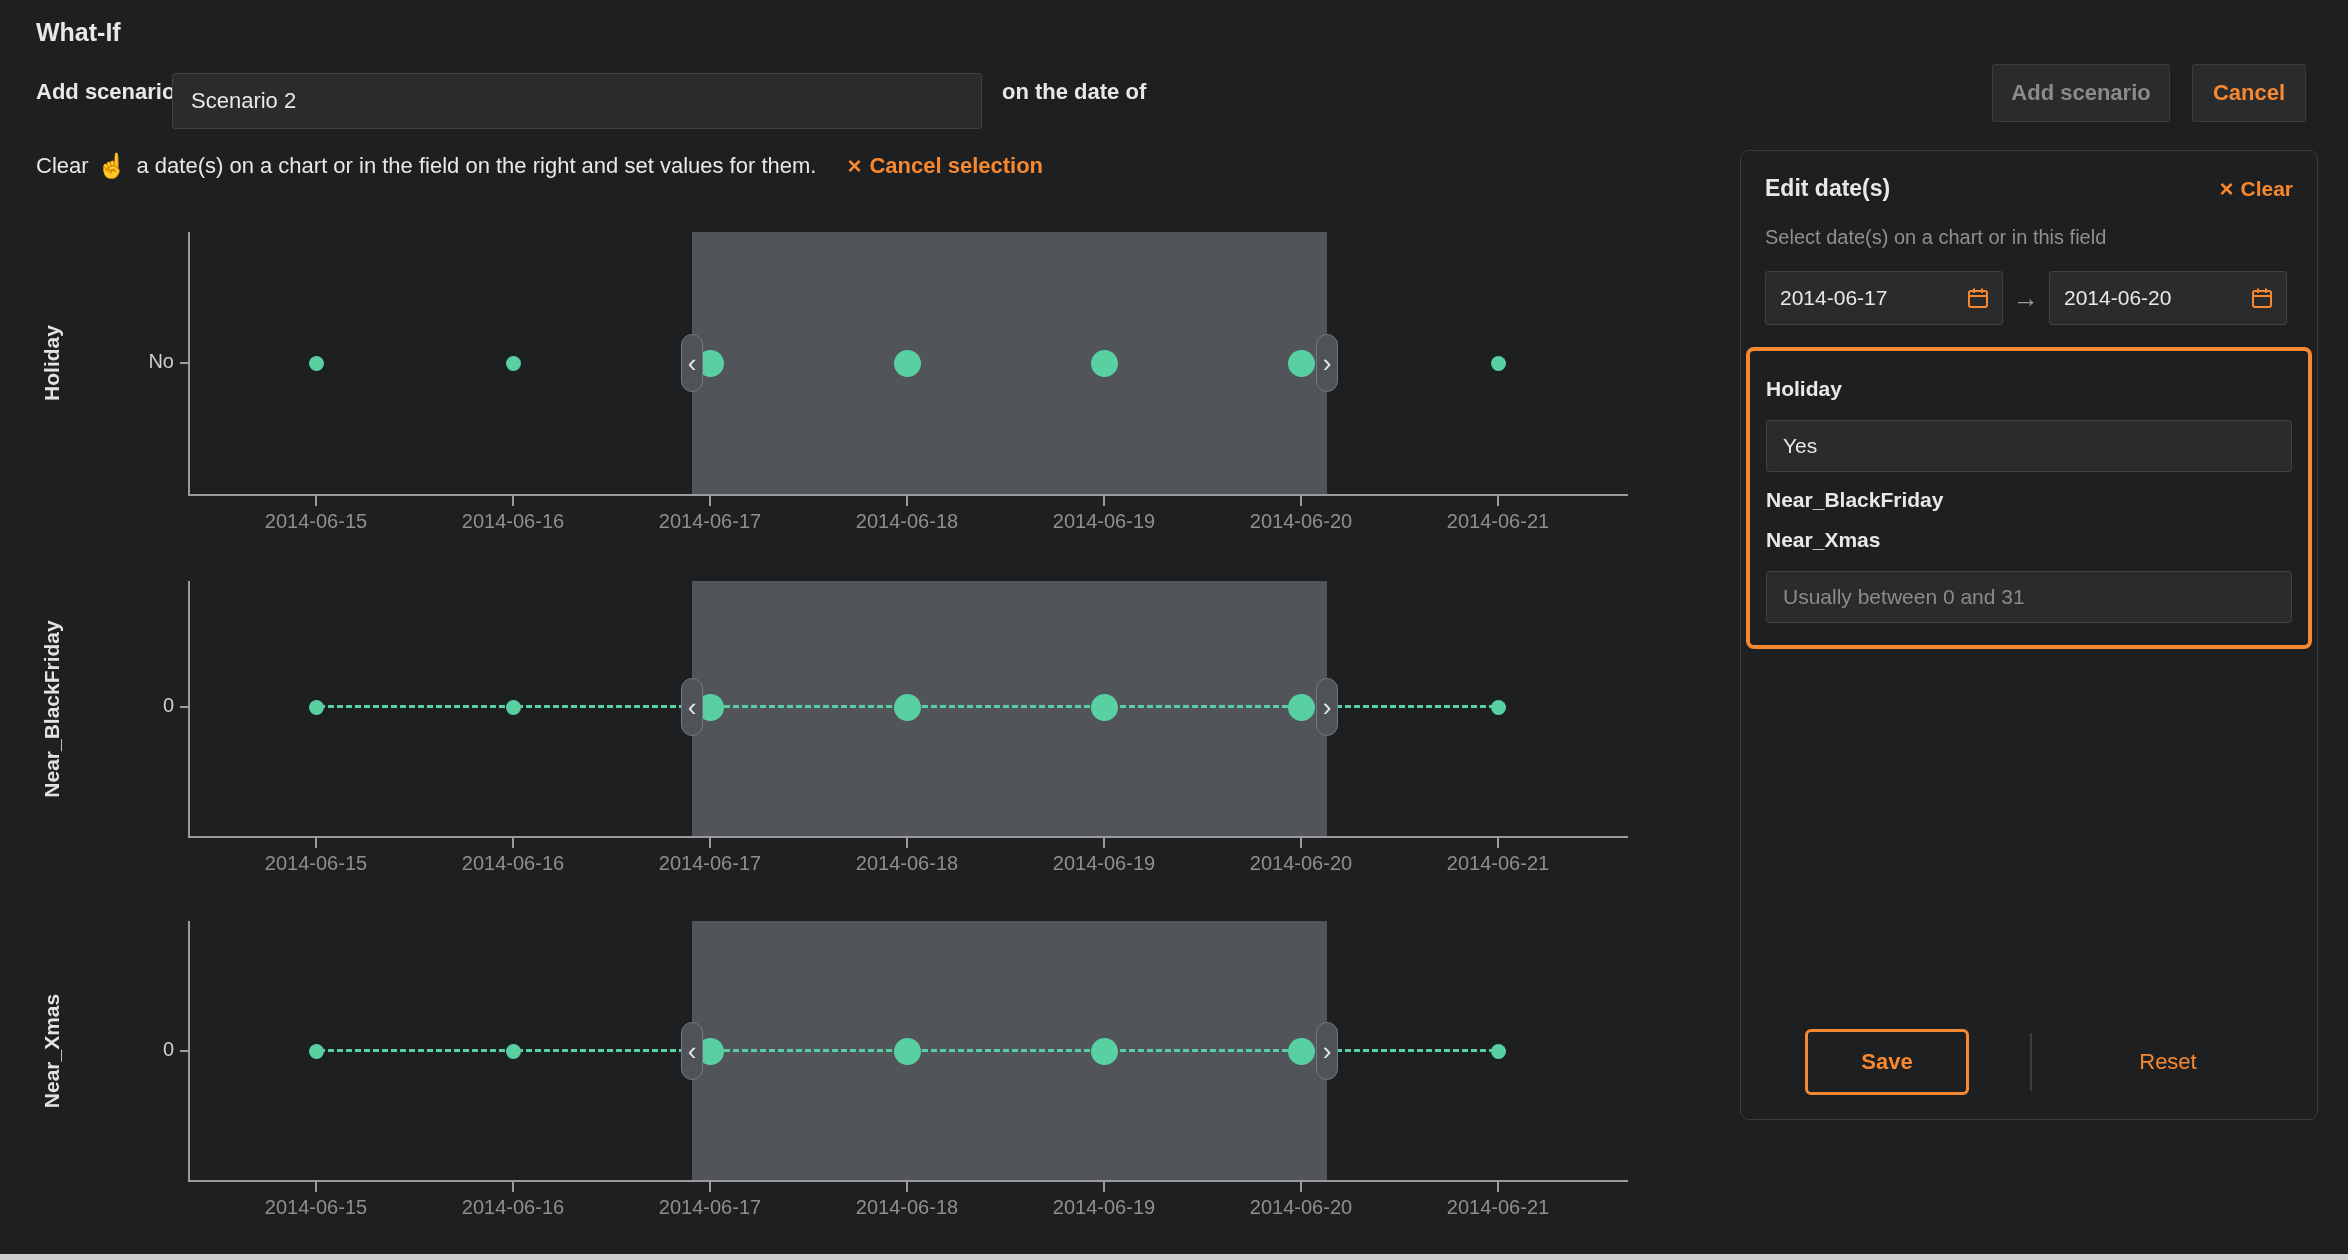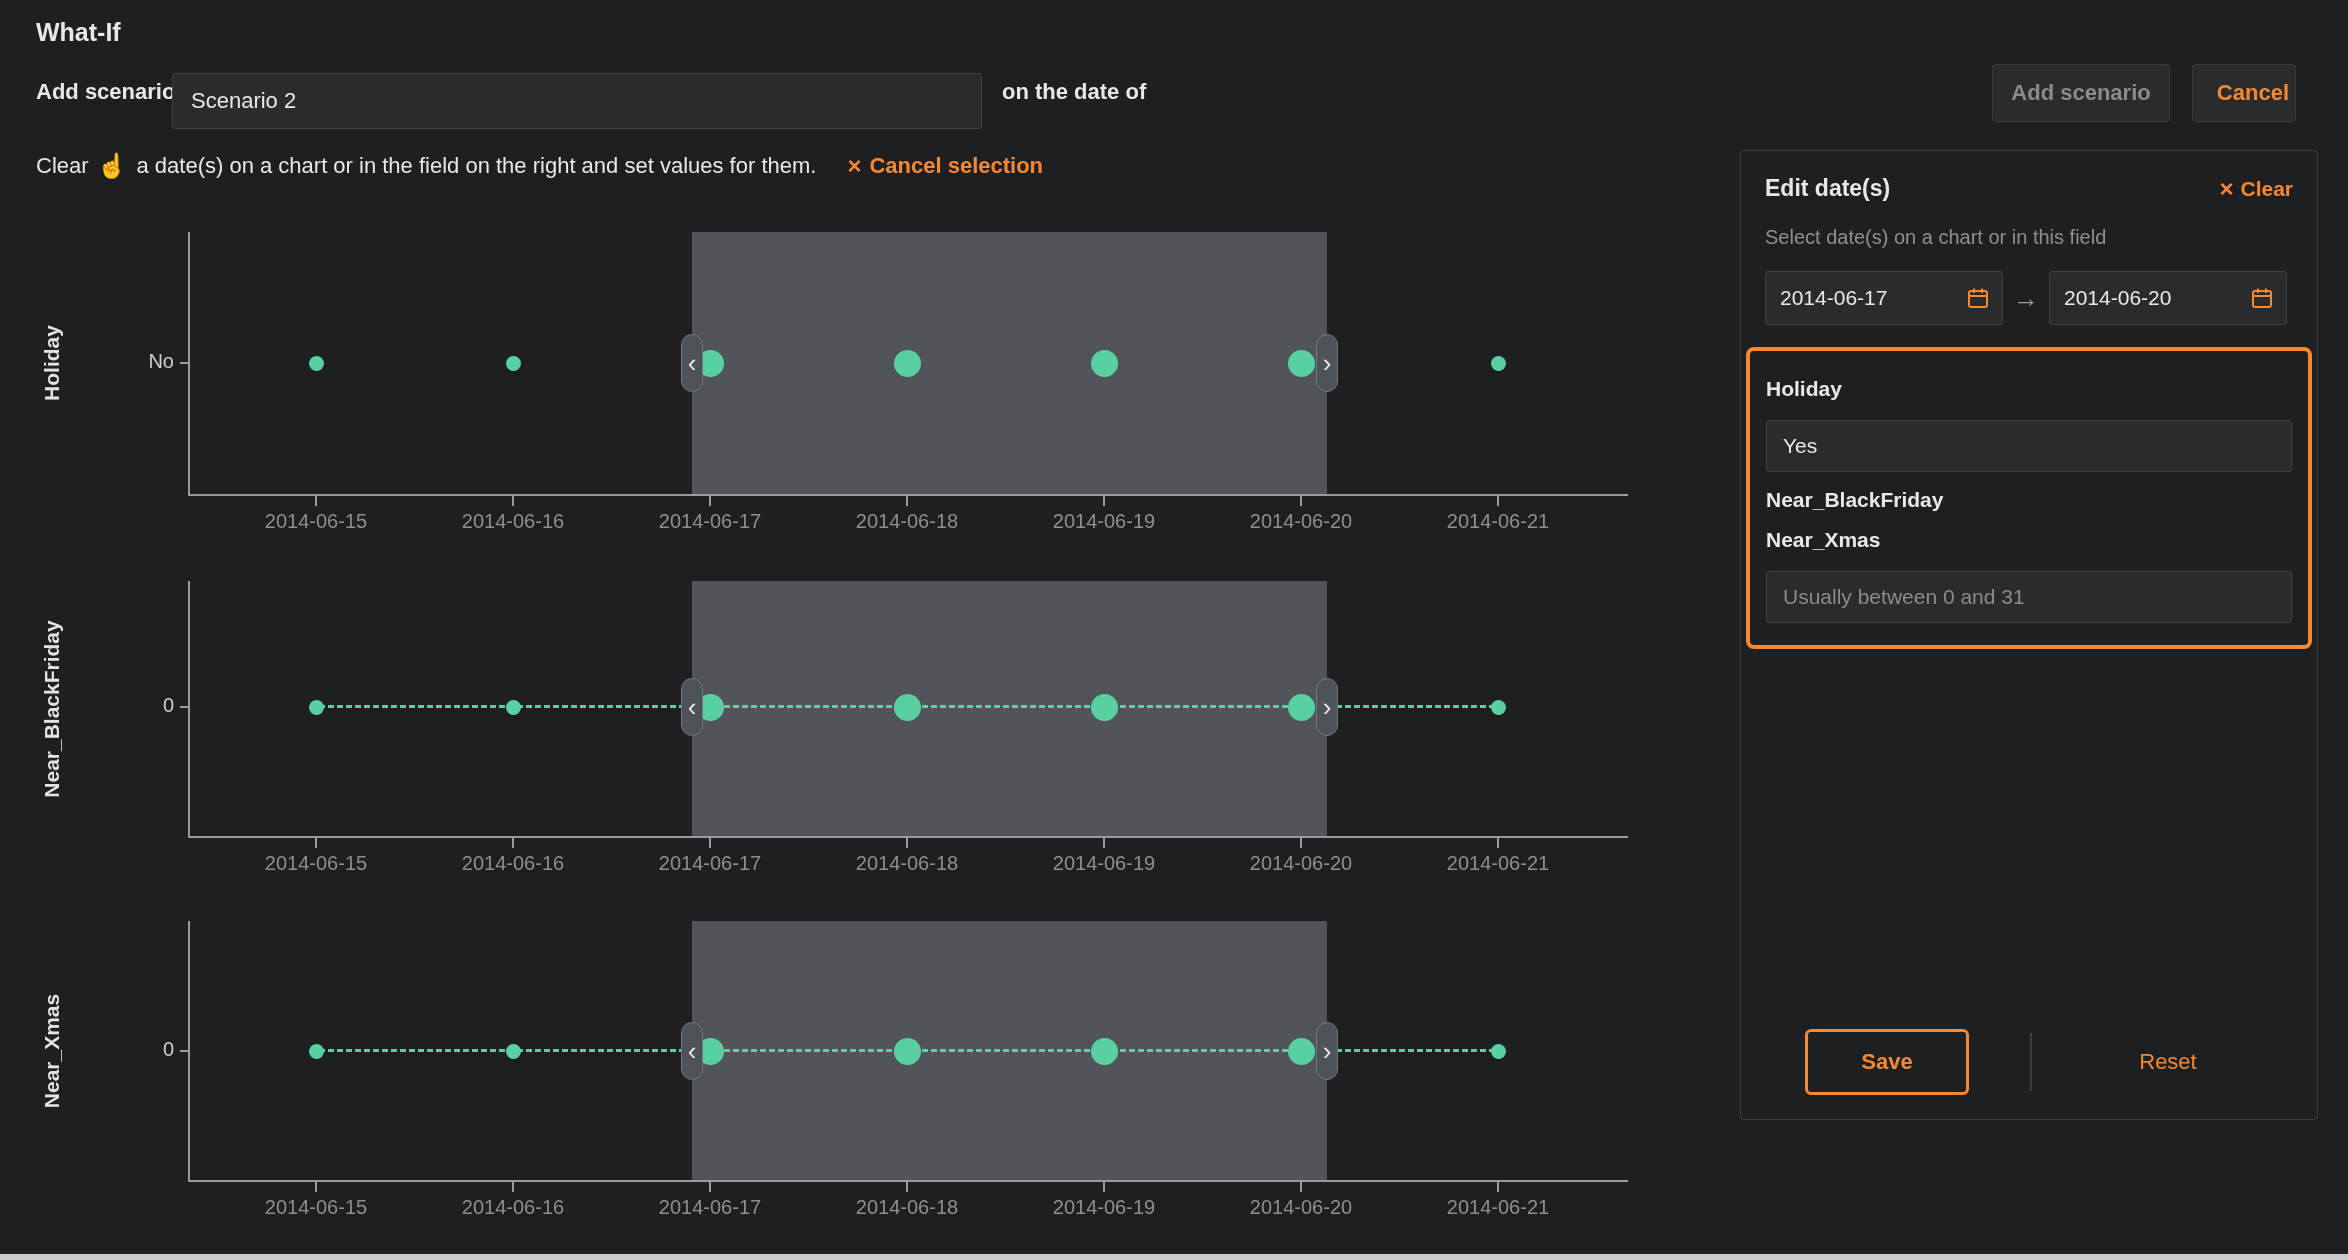--- a/index.html
+++ b/index.html
@@ -13,21 +13,21 @@
          font-size:22px;font-family:inherit;box-sizing:border-box;margin-top:9px;}
   .input::placeholder{color:#8b8b8b;}
   .scenario-input{position:absolute;left:172px;top:64px;width:810px;height:56px;padding:0 18px;}
   .dropdown{position:absolute;left:1160px;top:64px;width:802px;height:56px;background:#2a2b2d;
             border:1px solid #404144;border-radius:3px;display:flex;align-items:center;
             padding:0 18px;box-sizing:border-box;font-size:22px;cursor:pointer;}
   .dropdown .chev{margin-left:auto;}
   .btn{position:absolute;top:64px;height:58px;background:#2a2b2d;border:1px solid #3a3b3d;border-radius:3px;
        font-family:inherit;font-size:22px;font-weight:bold;cursor:pointer;}
   .btn-muted{left:1992px;width:178px;color:#8b8b8b;}
-  .btn-cancel{left:2192px;width:104px;color:var(--accent,#f7882f);text-align:right;}
+  .btn-cancel{left:2192px;width:114px;color:var(--accent,#f7882f);}
 
   
   .instructions{position:absolute;left:36px;top:152px;display:flex;align-items:center;gap:9px;font-size:22px;}
   .cursor-glyph{font-size:24px;color:#dcdcdc;}
   .clear-link{display:flex;align-items:center;gap:8px;color:var(--accent,#f7882f);font-weight:bold;margin-left:22px;cursor:pointer;}
   .x-icon{font-size:24px;font-weight:bold;line-height:1;}
 
   
   #charts{position:absolute;left:0;top:0;width:1700px;height:1260px;}
   #charts > div{position:absolute;}
@@ -41,21 +41,21 @@
   .row-title{transform:translate(-50%,-50%) rotate(-90deg);font-size:21px;color:#e3e3e3;
              font-weight:600;white-space:nowrap;}
   .dash-line{border-top:3px dashed var(--series,#58d0a2);height:0;}
   .dot{border-radius:50%;background:var(--series,#58d0a2);cursor:pointer;}
   .handle{width:22px;height:58px;background:#4e5357;border:1px solid #73787c;border-radius:12px;
           color:#e8e8e8;display:flex;align-items:center;justify-content:center;font-size:26px;
           box-sizing:border-box;cursor:ew-resize;}
 
   
   .panel{position:absolute;left:1740px;top:150px;width:578px;height:970px;border:1px solid #3a3b3d;
-         border-radius:4px;box-sizing:border-box;padding:24px;background:#1e1f21;}
+         border-radius:9px;box-sizing:border-box;padding:24px;background:#1e1f21;}
   .panel-header{display:flex;align-items:center;justify-content:space-between;margin-bottom:24px;}
   .panel-title{font-size:23px;font-weight:bold;}
   .panel-clear{display:flex;align-items:center;gap:7px;color:var(--accent,#f7882f);
                font-weight:bold;font-size:21px;cursor:pointer;}
   .panel-hint{color:#8f9092;font-size:20px;margin-bottom:22px;}
   .date-row{display:flex;align-items:center;gap:8px;}
   .date-box{width:238px;height:54px;background:#2a2b2d;border:1px solid #404144;border-radius:3px;
             display:flex;align-items:center;padding:0 12px;box-sizing:border-box;}
   .date-box input{flex:1;min-width:0;background:transparent;border:none;outline:none;color:#e8e8e8;
                   font-size:21px;font-family:inherit;}

